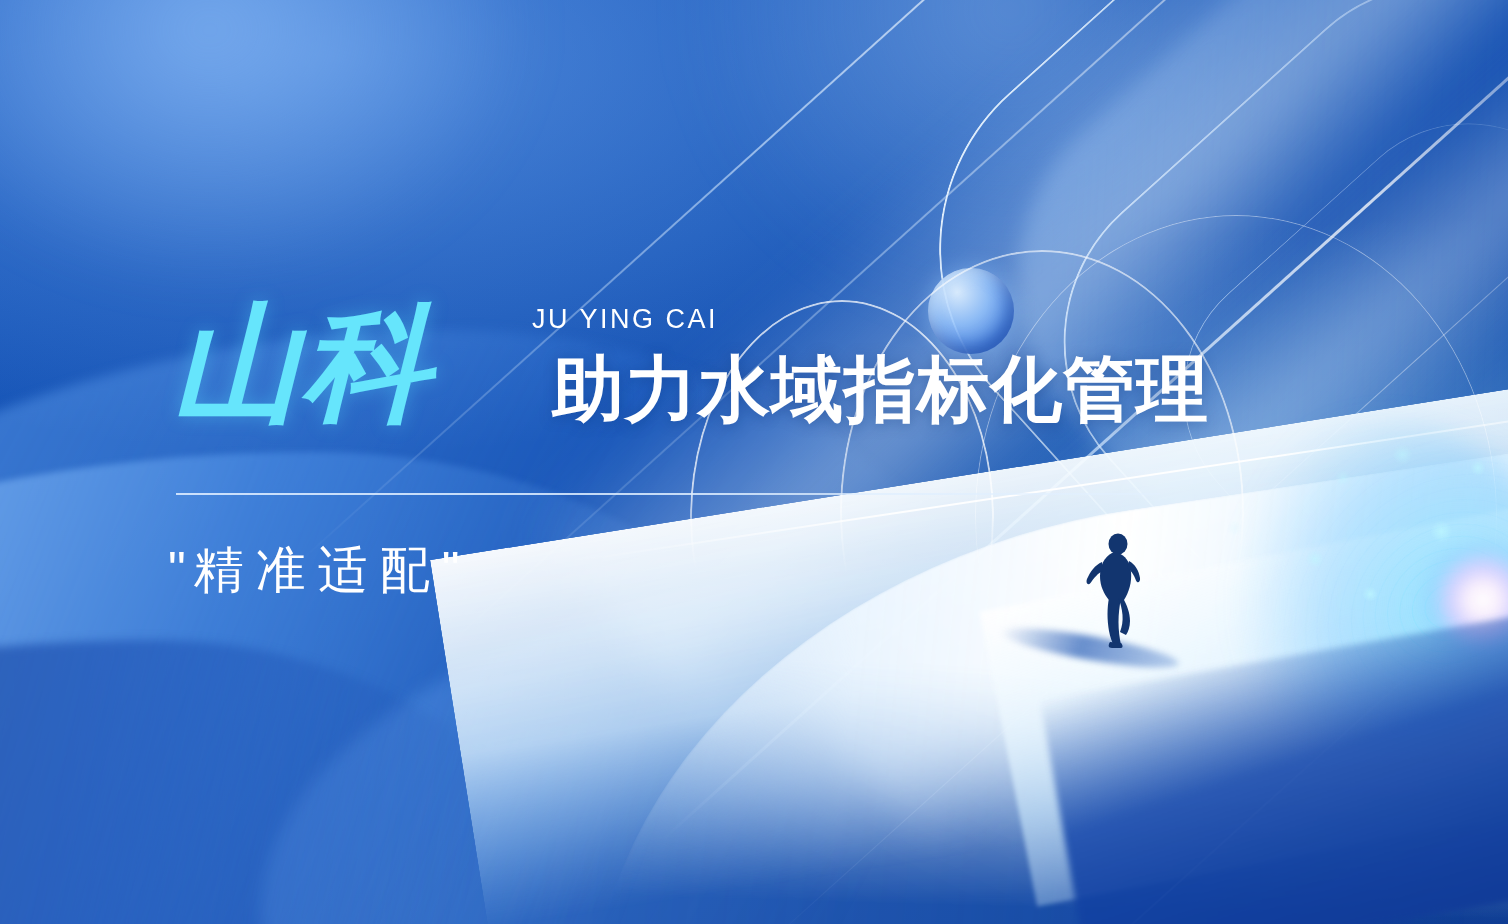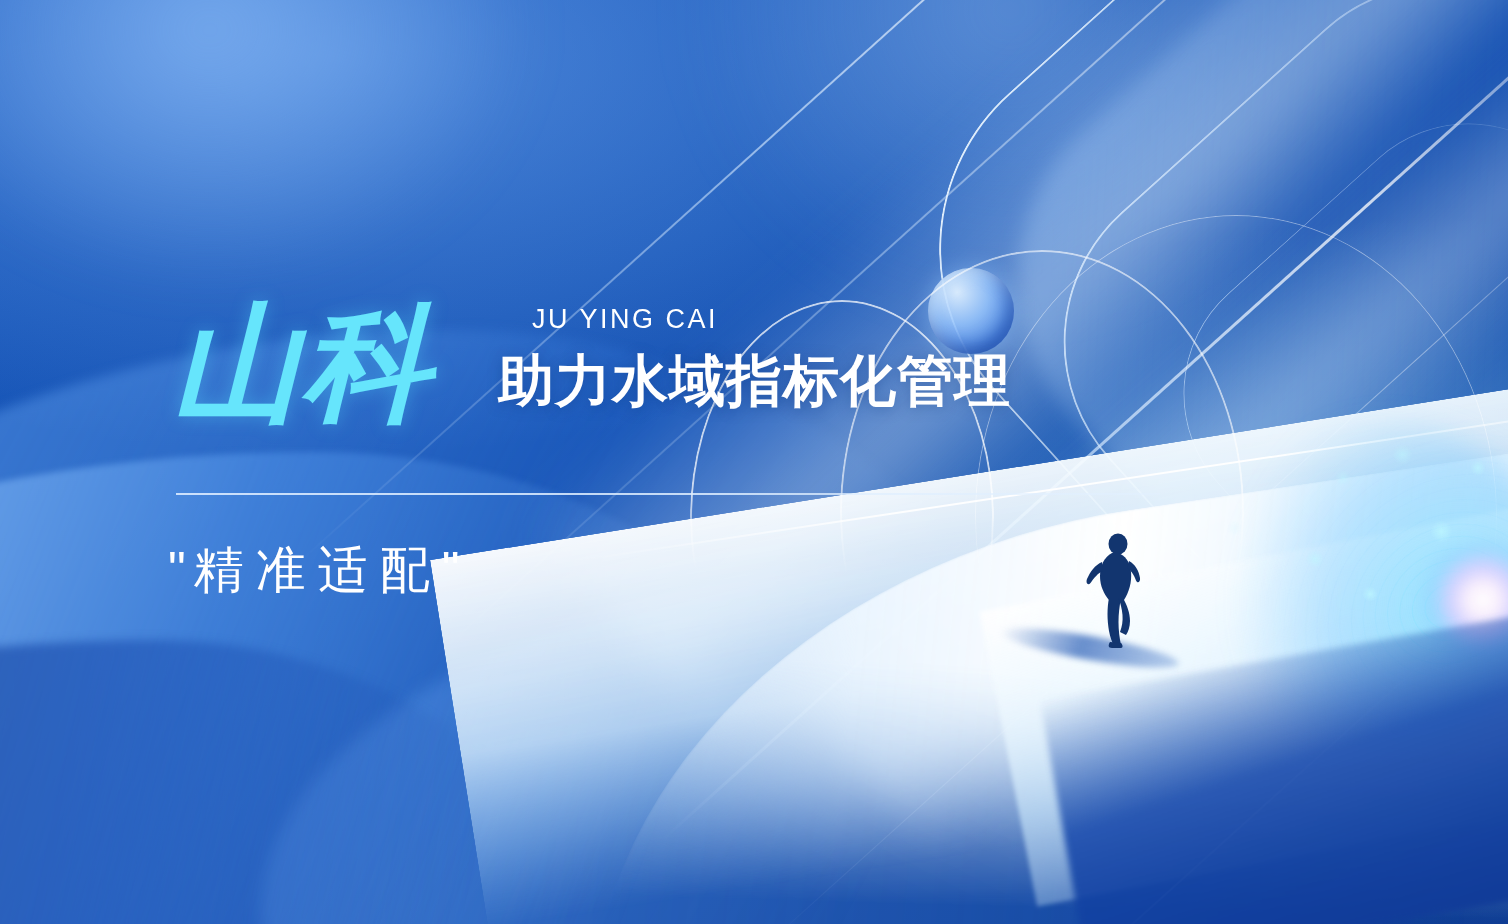--- a/index.html
+++ b/index.html
@@ -225,22 +225,22 @@
     text-shadow:0 0 18px rgba(90,220,255,.35);
     white-space:nowrap;
   }
   .pinyin{
     position:absolute;left:532px;top:306px;
     font-size:27px;line-height:1;
     color:#ffffff;letter-spacing:2.5px;font-weight:400;
     white-space:nowrap;
   }
   .headline{
-    position:absolute;left:498px;top:352px;
-    font-size:56px;line-height:1.04;font-weight:700;
+    position:absolute;left:552px;top:352px;
+    font-size:72px;line-height:1.04;font-weight:700;
     color:#ffffff;letter-spacing:1px;white-space:nowrap;
     text-shadow:0 2px 14px rgba(10,45,115,.35);
   }
   .rule{
     position:absolute;left:176px;top:493px;width:984px;height:2px;
     background:linear-gradient(90deg,rgba(214,232,255,.92) 0%,rgba(222,238,255,.85) 55%,rgba(226,240,255,.55) 100%);
   }
   .tagline{
     position:absolute;left:168px;top:543px;
     font-size:50px;line-height:1.1;font-weight:400;

